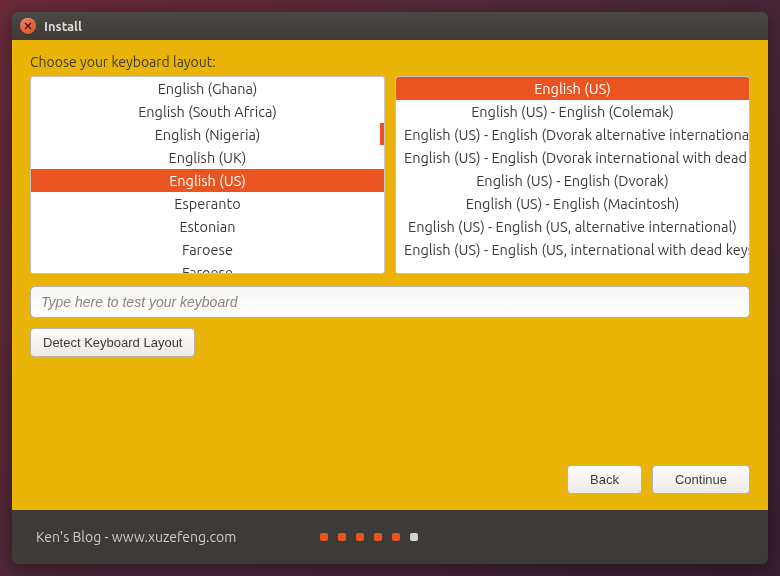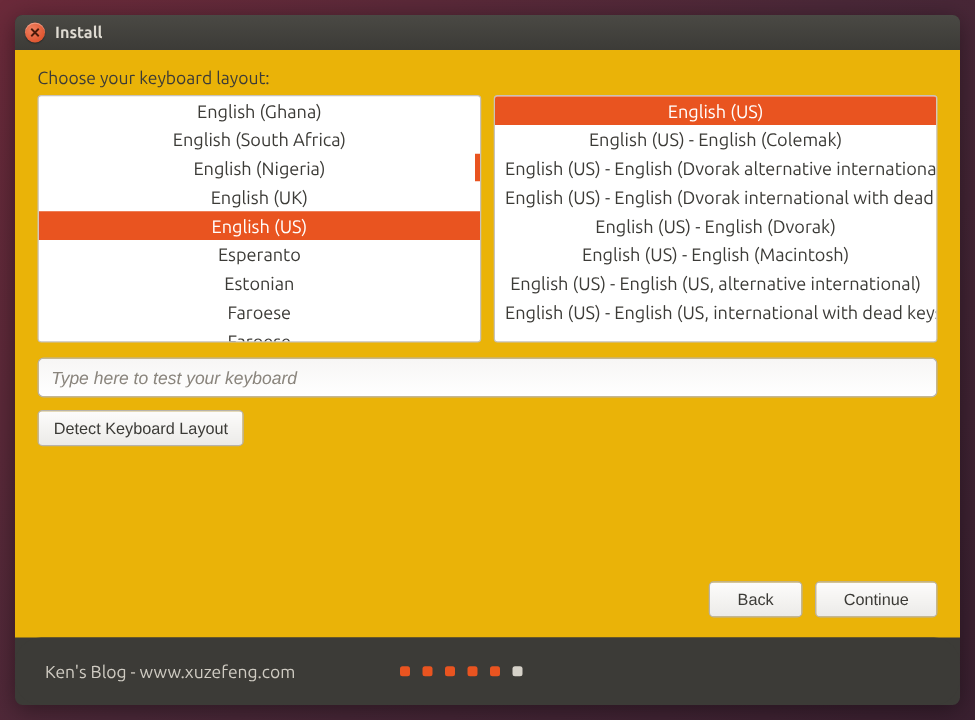--- a/index.html
+++ b/index.html
@@ -72,21 +72,21 @@
   margin-top: auto; display: flex; justify-content: flex-end; gap: 10px; padding-top: 20px;
 }
 .nav-btn {
   padding: 6px 22px; font-size: 13px;
   background: linear-gradient(#fdfcfb, #ecebe8);
   border: 1px solid #b8b3ab; border-radius: 4px; cursor: pointer;
   color: #3c3b37;
 }
 .footer {
   height: 54px; background: #3c3b37; display: flex; align-items: center;
-  padding: 0 24px; gap: 24px; border-radius: 21px;
+  padding: 0 24px; gap: 24px;
 }
 .footer-text { color: #cfcbc2; font-size: 14px; }
 .dots { display: flex; gap: 10px; margin-left: 60px; }
 .dot { width: 8px; height: 8px; border-radius: 2px; }
 .dot.done { background: #e95420; }
 .dot.current { background: #d6d2c9; }
 </style>
 </head>
 <body>
 

